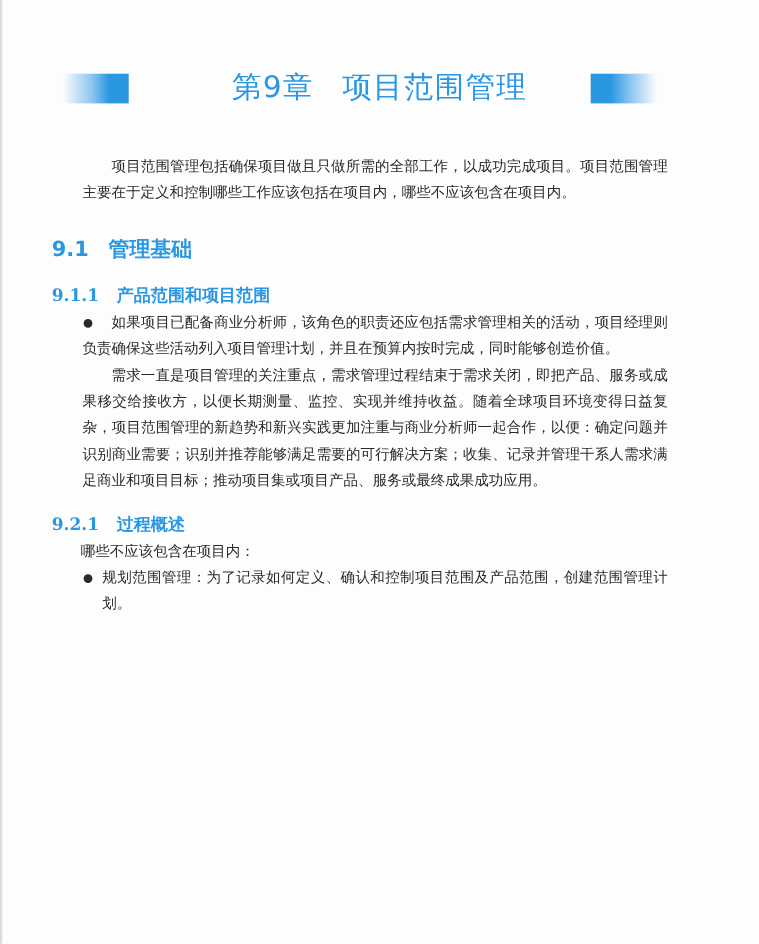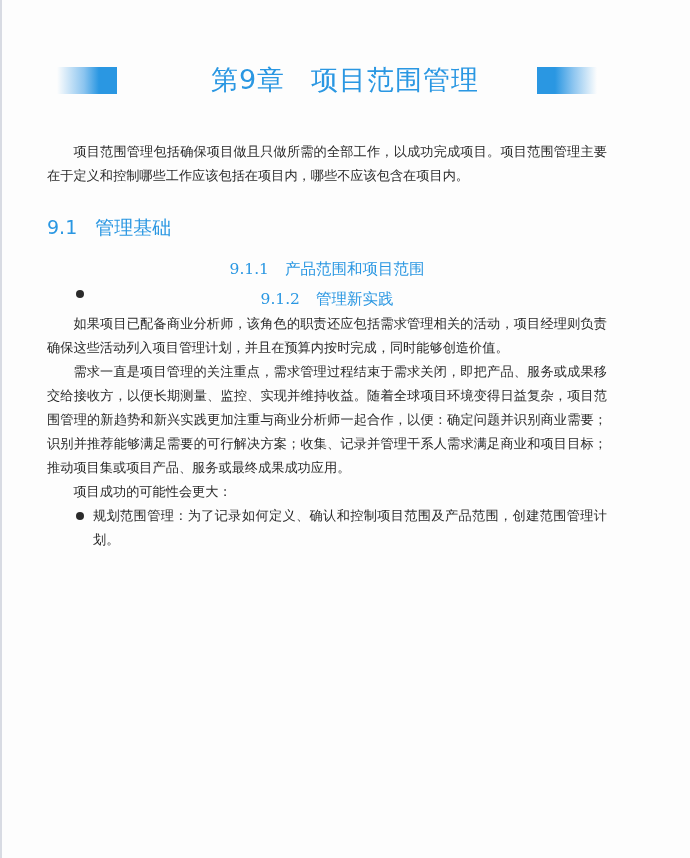--- a/index.html
+++ b/index.html
@@ -37,31 +37,31 @@
       font-family: "DejaVu Sans", "Liberation Sans", sans-serif;
       font-size: 27px; line-height: 40px; color: #2a97e2;
       letter-spacing: 1px;
     }
     .chapter-title .num { margin-right: 26px; }
 
     .content {
       position: absolute; left: 47px; top: 140px; width: 560px;
       font-size: 13.2px; line-height: 24px;
     }
-    p.body { text-indent: 2em; text-align: justify; }
+    p.body { text-indent: 2em; text-align: justify; margin-left: 28px; }
     p.plain { text-indent: 2em; }
 
     .h2 {
       font-family: "DejaVu Sans", "Liberation Sans", sans-serif;
       color: #2a97e2; font-size: 19px; line-height: 30px;
     }
     .h2 .num { margin-right: 18px; }
     .h3 {
       font-family: "DejaVu Serif", "Liberation Serif", serif;
-      color: #2a97e2; font-size: 15.5px; line-height: 26px; font-weight: normal; text-align: center;
+      color: #2a97e2; font-size: 15.5px; line-height: 26px; font-weight: bold;
     }
     .h3 .num { margin-right: 16px; }
     ul.bullets { list-style: none; }
     ul.bullets li {
       position: relative; padding-left: 46px; text-align: justify;
     }
     ul.bullets li .dot {
       position: absolute; left: 29px; top: 8px; width: 8px; height: 8px;
       border-radius: 50%; background: #2a2a2a;
     }
@@ -76,41 +76,41 @@
   <div class="chapter-title">
     <span class="num">第9章</span><span>项目范围管理</span>
   </div>
   <div class="deco-bar right"></div>
 </div>
 
 <div class="content">
 
   <p class="body">项目范围管理包括确保项目做且只做所需的全部工作，以成功完成项目。项目范围管理主要在于定义和控制哪些工作应该包括在项目内，哪些不应该包含在项目内。</p>
 
-  <div class="h2" style="margin-top:24px;">
+  <div class="h2" style="margin-top:24px;font-weight:bold;">
     <span class="num">9.1</span><span>管理基础</span>
   </div>
 
   <div class="h3" style="margin-top:14px;">
     <span class="num">9.1.1</span><span>产品范围和项目范围</span>
   </div>
   <ul class="bullets">
     <li>
       <span class="dot"></span>
     </li>
   </ul>
 
-  <div class="h3" style="margin-top:4px;">
-    <span class="num">9.1.2</span><span>管理新实践</span>
-  </div>
   <p class="body">如果项目已配备商业分析师，该角色的职责还应包括需求管理相关的活动，项目经理则负责确保这些活动列入项目管理计划，并且在预算内按时完成，同时能够创造价值。</p>
   <p class="body">需求一直是项目管理的关注重点，需求管理过程结束于需求关闭，即把产品、服务或成果移交给接收方，以便长期测量、监控、实现并维持收益。随着全球项目环境变得日益复杂，项目范围管理的新趋势和新兴实践更加注重与商业分析师一起合作，以便：确定问题并识别商业需要；识别并推荐能够满足需要的可行解决方案；收集、记录并管理干系人需求满足商业和项目目标；推动项目集或项目产品、服务或最终成果成功应用。</p>
 
 
-  <p class="plain">项目成功的可能性会更大：</p>
+  <div class="h3" style="margin-top:14px;">
+    <span class="num">9.2.1</span><span>过程概述</span>
+  </div>
+  <p class="plain">哪些不应该包含在项目内：</p>
   <ul class="bullets">
     <li>
       <span class="dot"></span>
       <span>规划范围管理：为了记录如何定义、确认和控制项目范围及产品范围，创建范围管理计划。</span>
     </li>
   </ul>
 
 </div>
 
 </body></html>

